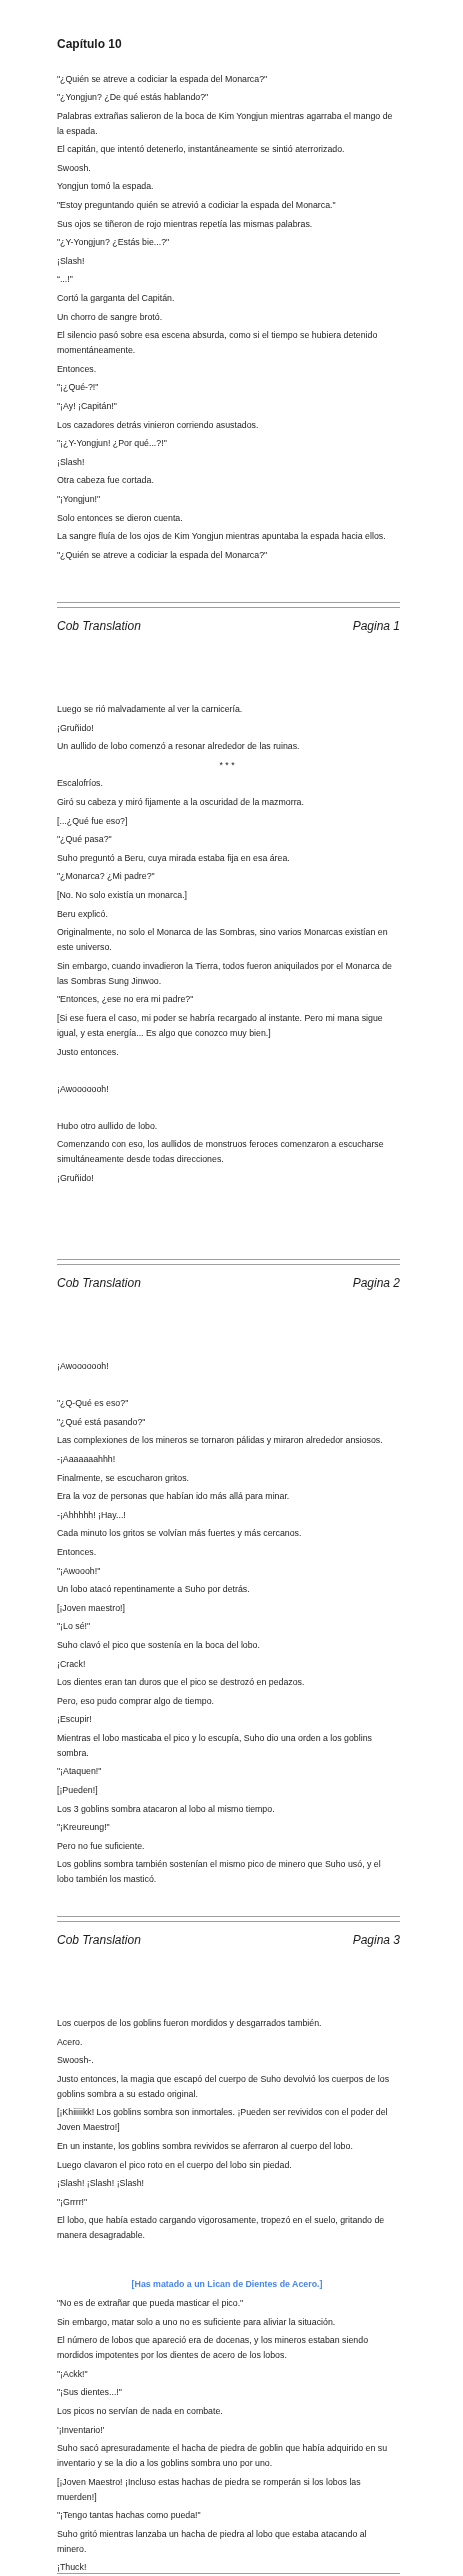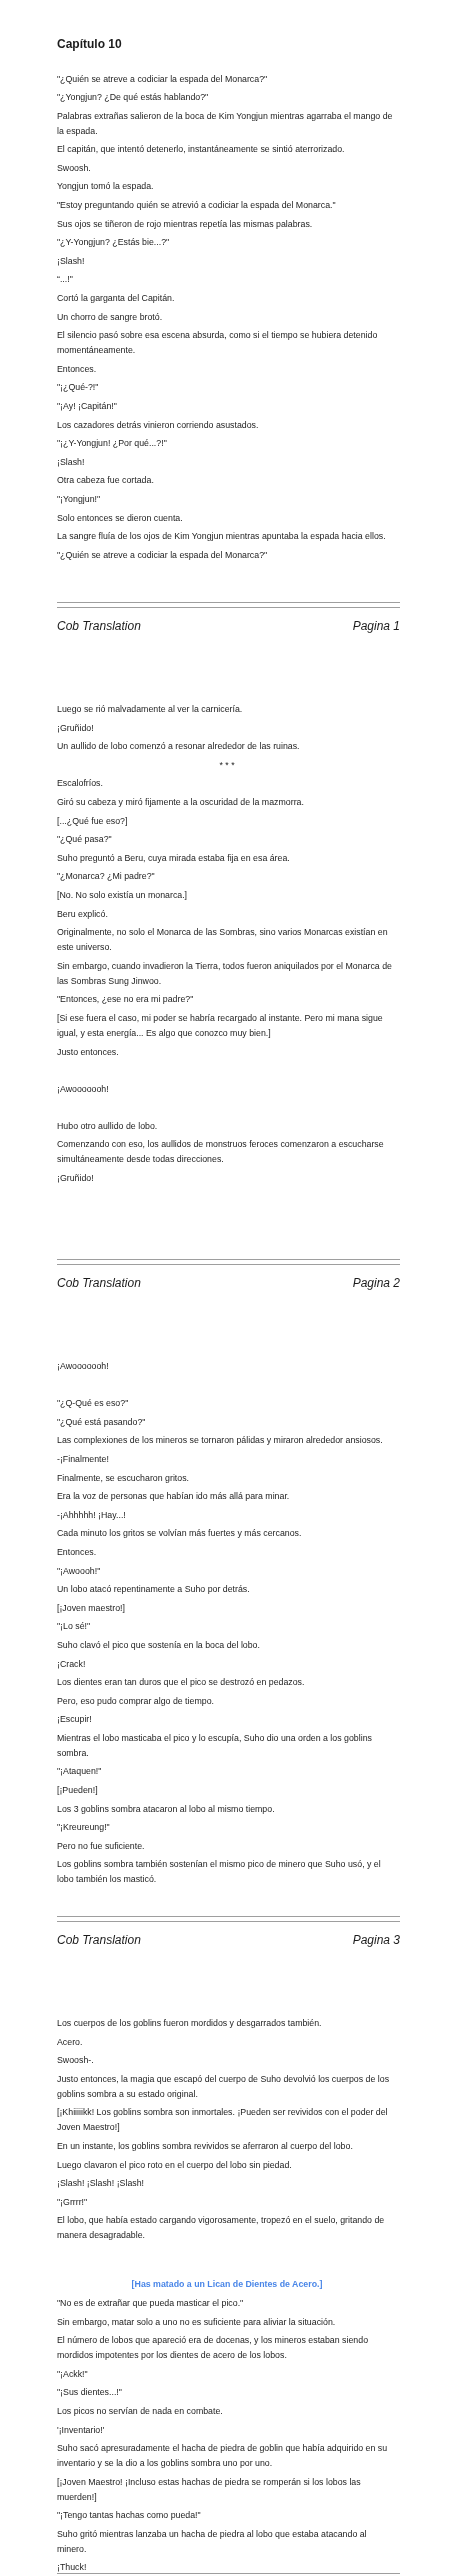--- a/index.html
+++ b/index.html
@@ -102,21 +102,21 @@
       <span class="pagenum">Pagina 2</span>
     </div>
   </section>
     <section class="page">
     <div class="content">
         <p class="para body">¡Awooooooh!</p>
         <p class="para blank"></p>
         <p class="para body">"¿Q-Qué es eso?"</p>
         <p class="para body">"¿Qué está pasando?"</p>
         <p class="para body">Las complexiones de los mineros se tornaron pálidas y miraron alrededor ansiosos.</p>
-        <p class="para body">-¡Finalmente!</p>
+        <p class="para body">-¡Aaaaaaahhh!</p>
         <p class="para body">Finalmente, se escucharon gritos.</p>
         <p class="para body">Era la voz de personas que habían ido más allá para minar.</p>
         <p class="para body">-¡Ahhhhh! ¡Hay...!</p>
         <p class="para body">Cada minuto los gritos se volvían más fuertes y más cercanos.</p>
         <p class="para body">Entonces.</p>
         <p class="para body">"¡Awoooh!"</p>
         <p class="para body">Un lobo atacó repentinamente a Suho por detrás.</p>
         <p class="para body">[¡Joven maestro!]</p>
         <p class="para body">"¡Lo sé!"</p>
         <p class="para body">Suho clavó el pico que sostenía en la boca del lobo.</p>

